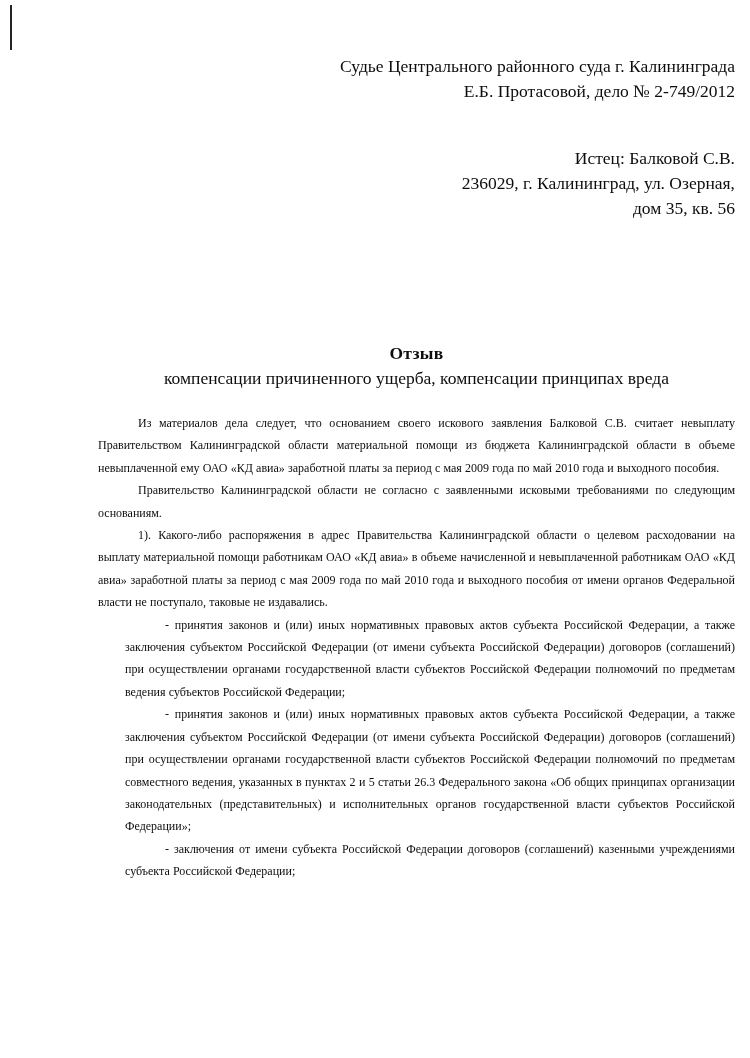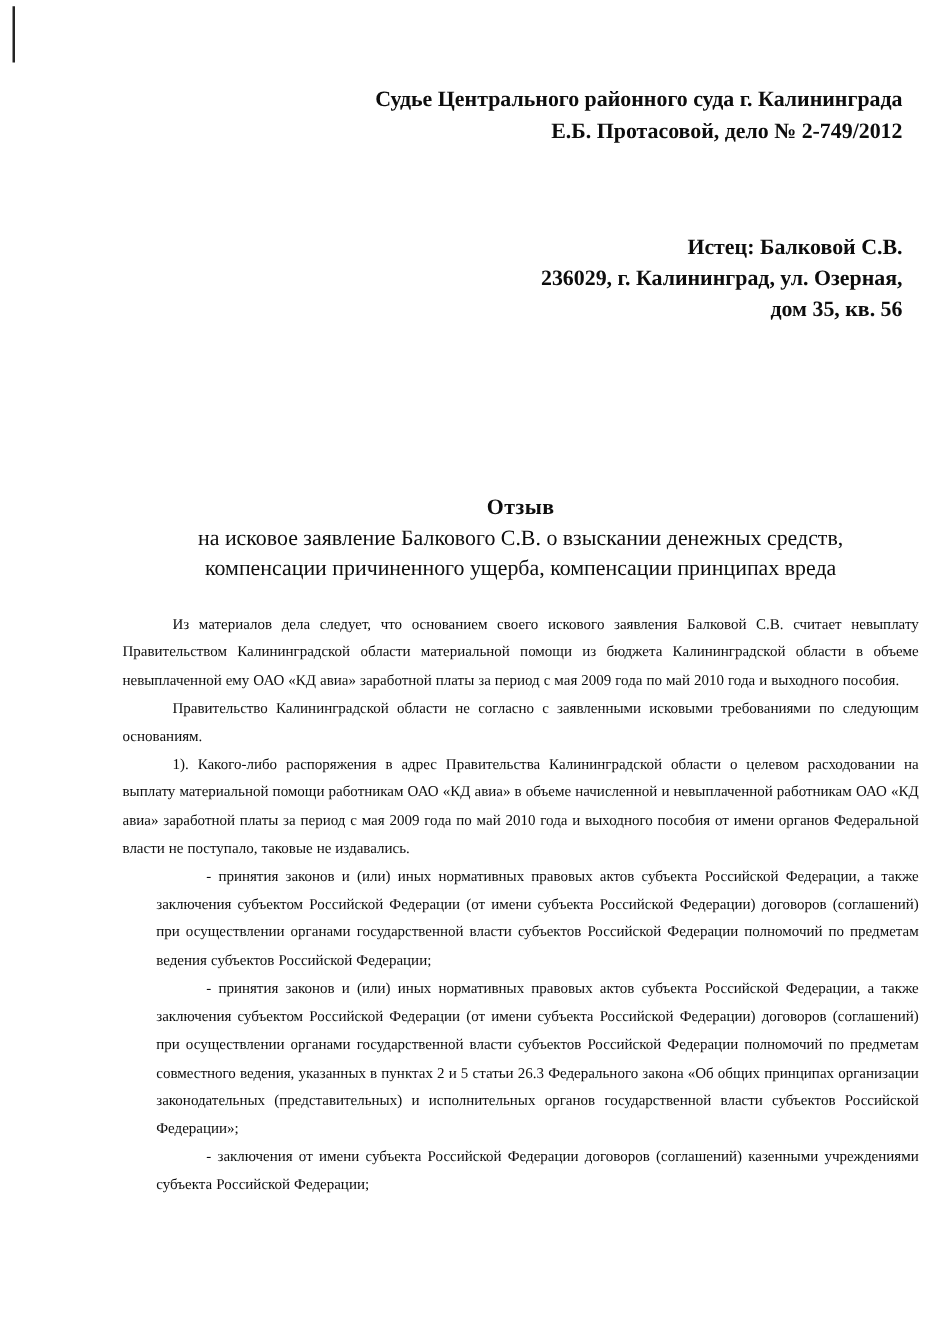--- a/index.html
+++ b/index.html
@@ -38,21 +38,21 @@
     top: 0;
     width: 637px;   
   }
 
   
   .addr-block {
     text-align: right;
     font-size: 17.5px;
     line-height: 25px;
   }
-  .addr-group { margin: 13px; font-weight: bold; }
+  .addr-group { margin: 0; }
   .addr-line { display: block; white-space: nowrap; }
 
   .gap-court     { height: 54px; }
   .gap-plaintiff { height: 42px; }
   .gap-title     { height: 38px; }
 
   
   .doc-title {
     text-align: center;
     font-weight: bold;
@@ -114,21 +114,20 @@
       <div class="gap-plaintiff"></div>
 
 
     </div>
 
     <div class="gap-title"></div>
 
     <div class="doc-title">Отзыв</div>
 
     <div class="doc-subtitle">
-      <span class="sub-line">на исковое заявление Балкового С.В. о взыскании денежных средств,</span>
       <span class="sub-line">компенсации причиненного ущерба, компенсации принципах вреда</span>
     </div>
 
     <div class="gap-body"></div>
 
     <p class="para">Из материалов дела следует, что основанием своего искового заявления Балковой С.В. считает невыплату Правительством Калининградской области материальной помощи из бюджета Калининградской области в объеме невыплаченной ему ОАО «КД авиа» заработной платы за период с мая 2009 года по май 2010 года и выходного пособия.</p>
 
     <p class="para">Правительство Калининградской области не согласно с заявленными исковыми требованиями по следующим основаниям.</p>
 
     <p class="para">1). Какого-либо распоряжения в адрес Правительства Калининградской области о целевом расходовании на выплату материальной помощи работникам ОАО «КД авиа» в объеме начисленной и невыплаченной работникам ОАО «КД авиа» заработной платы за период с мая 2009 года по май 2010 года и выходного пособия от имени органов Федеральной власти не поступало, таковые не издавались.</p>

